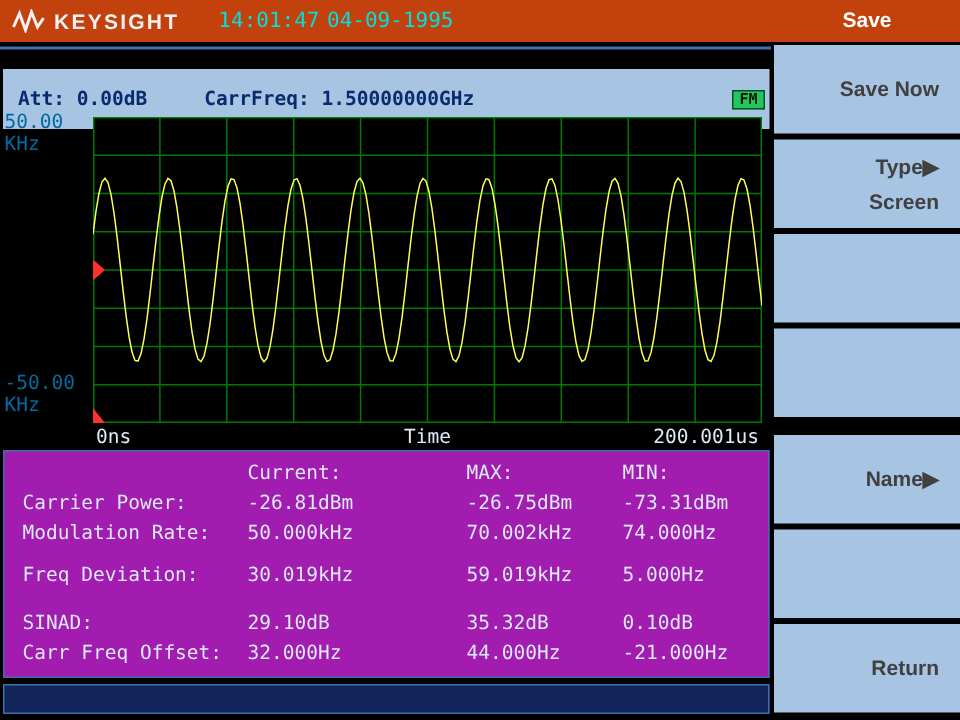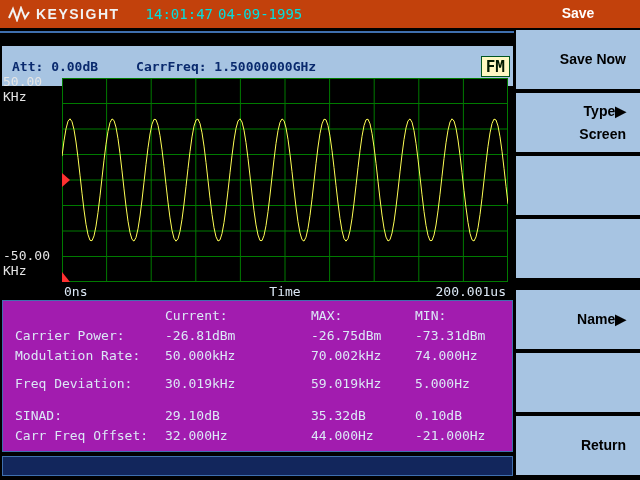--- a/index.html
+++ b/index.html
@@ -19,25 +19,25 @@
                 color:#ffffff; font-family:"Liberation Sans", sans-serif;
                 font-weight:bold; font-size:14px; }
   .topline { position:absolute; left:0; top:31px; width:514px; height:2px; background:#3f6fae; }
 
   
   .statusbar { position:absolute; left:2px; top:46px; width:511px; height:40px;
                background:#a7c4e2; display:flex; align-items:center;
                color:#0a2a6e; font-weight:bold; font-size:13px; }
   .statusbar .att { margin-left:10px; }
   .statusbar .carr { margin-left:38px; }
-  .badge { margin-left:auto; margin-right:3px; background:#fef9c3; color:#001a00;
-           padding:0 4px; font-weight:bold; font-size:16px; border:1px solid #005522; }
-
-  
-  .ylab { position:absolute; color:#e5e5e5; font-size:13px; line-height:15px; }
+  .badge { margin-left:auto; margin-right:3px; background:#22c55e; color:#001a00;
+           padding:0 4px; font-weight:bold; font-size:10px; border:1px solid #005522; }
+
+  
+  .ylab { position:absolute; color:#0369a1; font-size:13px; line-height:15px; }
   .ylab.top { left:3px; top:74px; }
   .ylab.bot { left:3px; top:248px; }
   .plot { position:absolute; left:62px; top:78px; background:#000; }
   .xlabels { position:absolute; left:62px; top:284px; width:446px; height:16px;
              color:#dce8f6; font-size:13px; }
   .xlabels .xl { position:absolute; left:2px; }
   .xlabels .xc { position:absolute; left:50%; transform:translateX(-50%); }
   .xlabels .xr { position:absolute; right:2px; }
 
   
@@ -48,21 +48,21 @@
   .trow.header { margin-top:4px; }
   .spacer-sm { height:8px; } .spacer-md { height:12px; }
 
   
   .bottombar { position:absolute; left:2px; top:456px; width:511px; height:20px;
                background:#12265c; border:1px solid #3f6fae; }
 
   
   .softkeys { position:absolute; left:516px; top:30px; width:124px;
               display:flex; flex-direction:column; gap:4px; }
-  .softkey { height:59px; background:#a7c4e2; color:#000000;
+  .softkey { height:59px; background:#a7c4e2; color:#404040;
              font-family:"Liberation Sans", sans-serif; font-weight:bold; font-size:14px;
              display:flex; flex-direction:column; justify-content:center;
              align-items:flex-end; padding-right:14px; line-height:23px; cursor:pointer; }
   .softkey.gap-before { margin-top:8px; }
 </style>
 </head>
 <body>
 
 <div class="screen">
 

